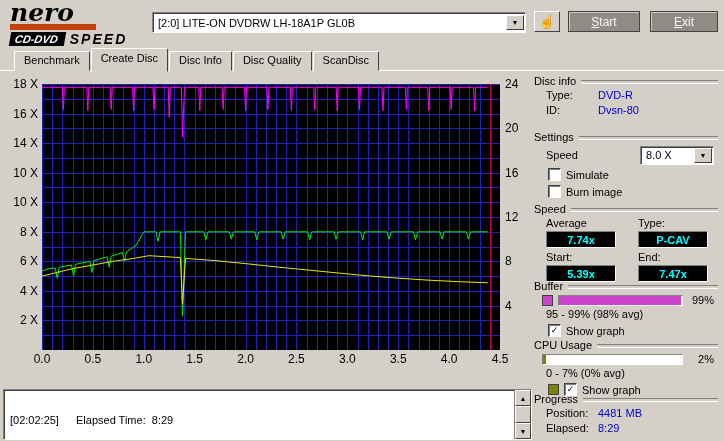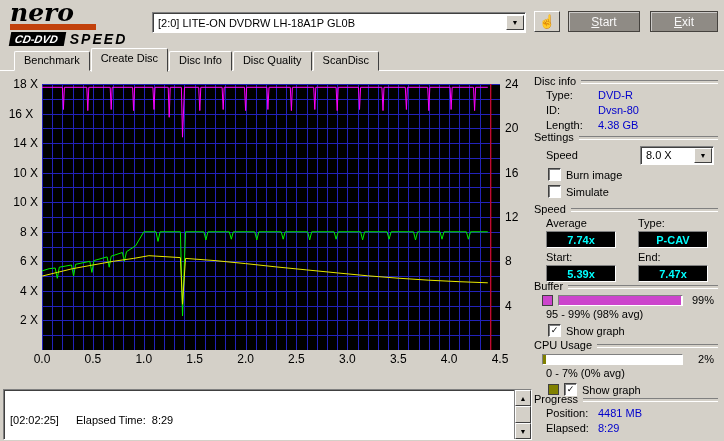--- a/index.html
+++ b/index.html
@@ -200,21 +200,21 @@
           <line x1="0" y1="44.5" x2="458" y2="44.5" stroke="#2222bb" stroke-width="1"></line>
           <line x1="0" y1="30.5" x2="458" y2="30.5" stroke="#2222bb" stroke-width="1"></line>
           <line x1="0" y1="15.5" x2="458" y2="15.5" stroke="#2222bb" stroke-width="1"></line>
           <line x1="0" y1="0.5" x2="458" y2="0.5" stroke="#2222bb" stroke-width="1"></line>
           <polyline points="0.0,186.9 7.1,184.7 13.2,184.0 15.3,194.3 17.3,183.2 29.5,181.0 31.6,192.1 33.6,180.3 47.8,177.3 49.9,188.4 51.9,176.6 65.1,172.9 67.2,183.2 69.2,172.2 80.4,168.5 82.4,177.3 84.5,167.7 93.6,161.8 101.8,147.8 114.0,147.8 116.0,157.4 118.1,147.8 138.4,147.8 140.5,232.0 143.5,147.8 161.8,147.8 163.9,155.9 165.9,147.8 187.3,147.8 189.3,155.2 191.3,147.8 212.7,147.8 214.8,155.9 216.8,147.8 239.2,147.8 241.2,155.2 243.2,147.8 265.6,147.8 267.7,155.9 269.7,147.8 292.1,147.8 294.1,155.2 296.2,147.8 318.6,147.8 320.6,155.9 322.6,147.8 345.0,147.8 347.1,155.2 349.1,147.8 371.5,147.8 373.5,155.9 375.6,147.8 398.0,147.8 400.0,155.2 402.0,147.8 424.4,147.8 426.4,155.2 428.5,147.8 445.8,147.8" fill="none" stroke="#00ee00" stroke-width="1"></polyline>
           <polyline points="0.0,192.1 15.3,188.4 30.5,184.7 50.9,181.0 71.2,177.3 91.6,174.4 106.9,171.7 138.4,173.6 140.5,220.2 143.5,174.4 173.0,176.6 203.6,179.6 234.1,182.9 264.6,185.9 295.2,188.9 325.7,191.8 356.2,194.2 386.8,196.2 417.3,197.7 445.8,198.8" fill="none" stroke="#e8e800" stroke-width="1"></polyline>
           <polyline points="0.0,3.3 20.4,3.3 21.4,25.5 22.4,3.3 44.8,3.3 45.8,26.6 46.8,3.3 68.2,3.3 69.2,25.5 70.2,3.3 90.6,3.3 91.6,26.6 92.6,3.3 110.9,3.3 112.0,25.5 113.0,3.3 126.2,3.3 127.2,33.3 128.2,3.3 139.4,3.3 140.5,53.2 142.5,3.3 156.7,3.3 157.8,26.6 158.8,3.3 180.1,3.3 181.2,25.5 182.2,3.3 202.5,3.3 203.6,26.6 204.6,3.3 224.9,3.3 225.9,25.5 227.0,3.3 248.3,3.3 249.4,26.6 250.4,3.3 271.7,3.3 272.8,25.5 273.8,3.3 294.1,3.3 295.2,26.6 296.2,3.3 316.5,3.3 317.5,25.5 318.6,3.3 339.9,3.3 341.0,26.6 342.0,3.3 363.3,3.3 364.4,25.5 365.4,3.3 385.7,3.3 386.8,26.6 387.8,3.3 408.1,3.3 409.1,25.5 410.2,3.3 431.5,3.3 432.6,26.6 433.6,3.3 445.8,3.3" fill="none" stroke="#ff00ff" stroke-width="1"></polyline>
           <polyline points="448.8,266.0 448.8,0.0" fill="none" stroke="#ff0000" stroke-width="1"></polyline>
         </svg></div>
   <div class="tick" style="left: 0px; top: 5px; width: 34px; text-align: right;">18 X</div>
-      <div class="tick" style="left: 0px; top: 34.5556px; width: 34px; text-align: center;">16 X</div>
+      <div class="tick" style="left: 0px; top: 34.5556px; width: 34px; text-align: right;">16 X</div>
       <div class="tick" style="left: 0px; top: 64.1111px; width: 34px; text-align: right;">14 X</div>
       <div class="tick" style="left: 0px; top: 93.6667px; width: 34px; text-align: right;">10 X</div>
       <div class="tick" style="left: 0px; top: 123.222px; width: 34px; text-align: right;">10 X</div>
       <div class="tick" style="left: 0px; top: 152.778px; width: 34px; text-align: right;">8 X</div>
       <div class="tick" style="left: 0px; top: 182.333px; width: 34px; text-align: right;">6 X</div>
       <div class="tick" style="left: 0px; top: 211.889px; width: 34px; text-align: right;">4 X</div>
       <div class="tick" style="left: 0px; top: 241.444px; width: 34px; text-align: right;">2 X</div>
       <div class="tick" style="left: 501px; top: 5px; width: 22px; text-align: left;">24</div>
       <div class="tick" style="left: 501px; top: 49.3333px; width: 22px; text-align: left;">20</div>
       <div class="tick" style="left: 501px; top: 93.6667px; width: 22px; text-align: left;">16</div>
@@ -241,47 +241,43 @@
           <span class="rule"></span>
         </div>
       <div class="info-row">
           <span class="lbl">Type:</span>
           <span class="val">DVD-R</span>
         </div>
       <div class="info-row">
           <span class="lbl">ID:</span>
           <span class="val">Dvsn-80</span>
         </div>
-      <div class="info-row">
-          <span class="lbl">Length:</span>
-          <span class="val">4.38 GB</span>
-        </div>
     </div>
 
     <div class="section" id="sec-settings">
       <div class="sec-title">
           <span>Settings</span>
           <span class="rule"></span>
         </div>
       <div class="settings-row">
         <span class="lbl-speed">Speed</span>
         <span class="combo small-combo sunken">
           <span class="combo-text">8.0 X</span>
           <span class="combo-arrow raised">
               <span>▼</span>
             </span>
         </span>
       </div>
       <div class="check-row">
         <span class="checkbox"></span>
-        <span>Burn image</span>
+        <span>Simulate</span>
       </div>
       <div class="check-row">
         <span class="checkbox"></span>
-        <span>Simulate</span>
+        <span>Burn image</span>
       </div>
     </div>
 
     <div class="section" id="sec-speed">
       <div class="sec-title">
           <span>Speed</span>
           <span class="rule"></span>
         </div>
       <div class="speed-grid">
         <span class="sp-lbl">Average</span>

